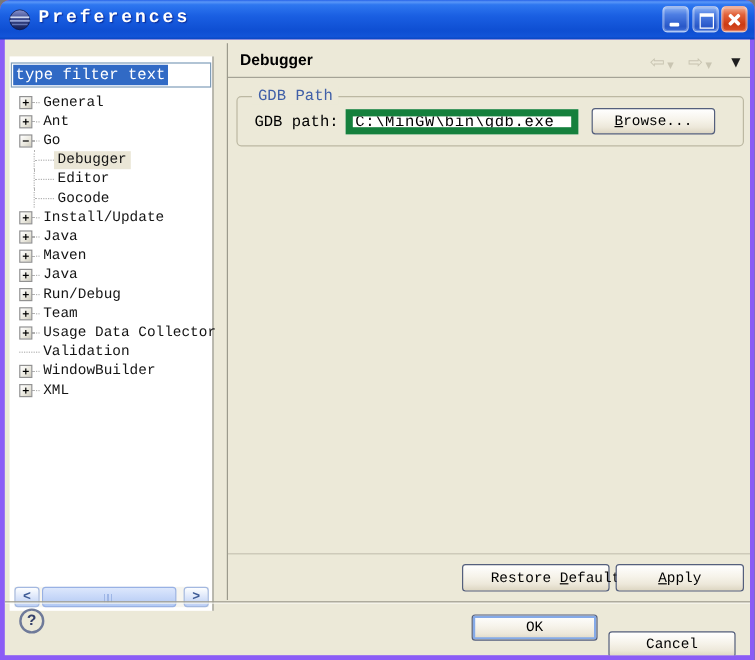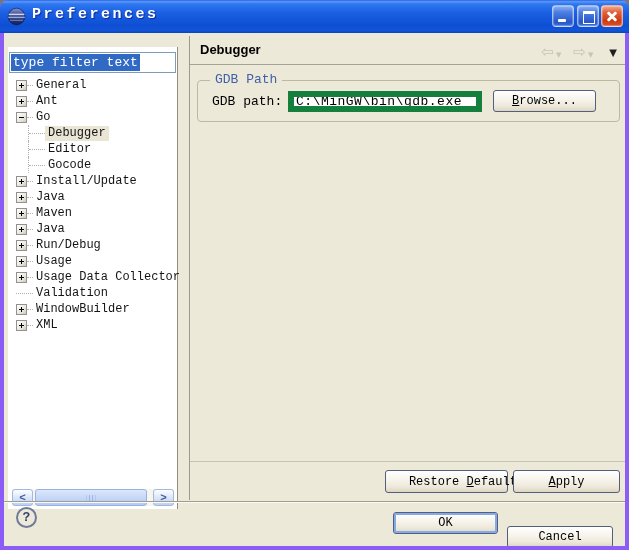--- a/index.html
+++ b/index.html
@@ -178,21 +178,21 @@
           <div class="trow lvl0"><span class="expander plus"></span><span class="hdots" style="width: 6px;"></span><span class="tlabel">Ant</span></div>
           <div class="trow lvl0"><span class="expander minus"></span><span class="hdots" style="width: 6px;"></span><span class="tlabel">Go</span></div>
           <div class="trow lvl1 sel"><span class="vdots"></span><span class="hdots" style="width: 16px;"></span><span class="tlabel">Debugger</span></div>
           <div class="trow lvl1"><span class="vdots"></span><span class="hdots" style="width: 16px;"></span><span class="tlabel">Editor</span></div>
           <div class="trow lvl1"><span class="vdots"></span><span class="hdots" style="width: 16px;"></span><span class="tlabel">Gocode</span></div>
           <div class="trow lvl0"><span class="expander plus"></span><span class="hdots" style="width: 6px;"></span><span class="tlabel">Install/Update</span></div>
           <div class="trow lvl0"><span class="expander plus"></span><span class="hdots" style="width: 6px;"></span><span class="tlabel">Java</span></div>
           <div class="trow lvl0"><span class="expander plus"></span><span class="hdots" style="width: 6px;"></span><span class="tlabel">Maven</span></div>
           <div class="trow lvl0"><span class="expander plus"></span><span class="hdots" style="width: 6px;"></span><span class="tlabel">Java</span></div>
           <div class="trow lvl0"><span class="expander plus"></span><span class="hdots" style="width: 6px;"></span><span class="tlabel">Run/Debug</span></div>
-          <div class="trow lvl0"><span class="expander plus"></span><span class="hdots" style="width: 6px;"></span><span class="tlabel">Usage</span></div>
+          <div class="trow lvl0"><span class="expander plus"></span><span class="hdots" style="width: 6px;"></span><span class="tlabel">Team</span></div>
           <div class="trow lvl0"><span class="expander plus"></span><span class="hdots" style="width: 6px;"></span><span class="tlabel">Usage Data Collector</span></div>
           <div class="trow lvl0"><span class="hdots" style="width: 17px;"></span><span class="tlabel">Validation</span></div>
           <div class="trow lvl0"><span class="expander plus"></span><span class="hdots" style="width: 6px;"></span><span class="tlabel">WindowBuilder</span></div>
           <div class="trow lvl0"><span class="expander plus"></span><span class="hdots" style="width: 6px;"></span><span class="tlabel">XML</span></div>
         </div>
       <div class="hscroll">
         <span class="sbtn">&lt;</span>
         <span class="sthumb">
             <span class="grip"></span>
           </span>

